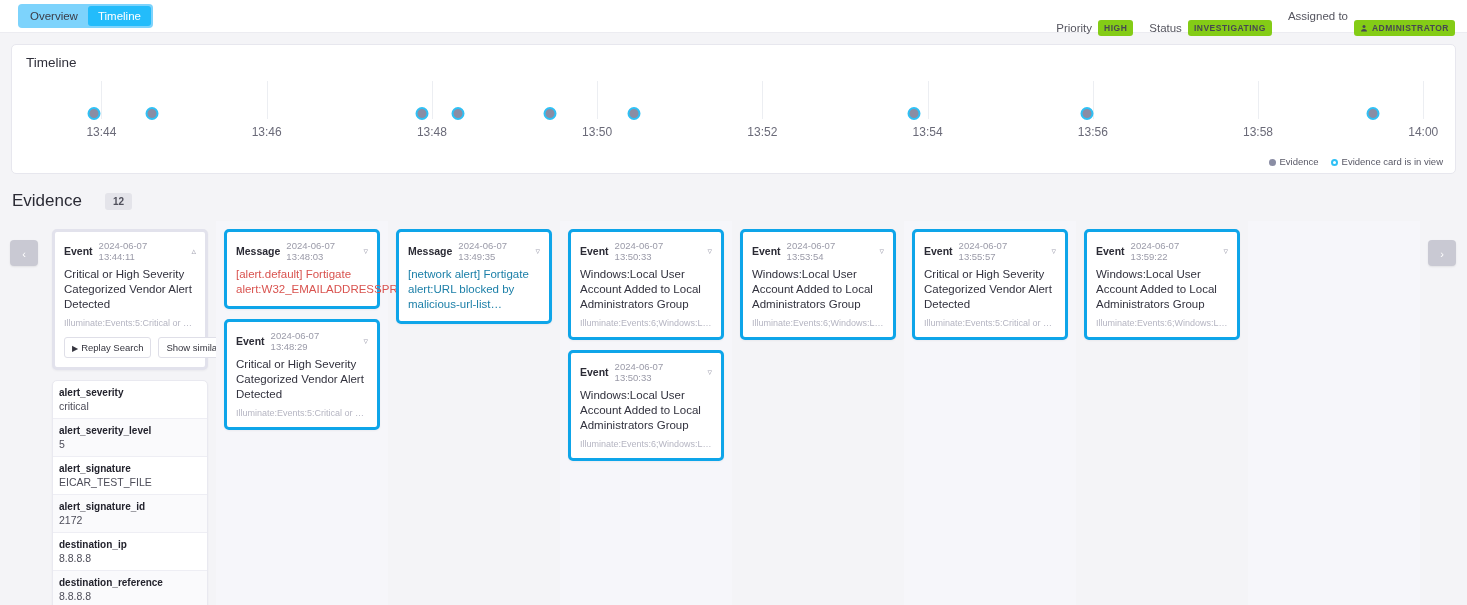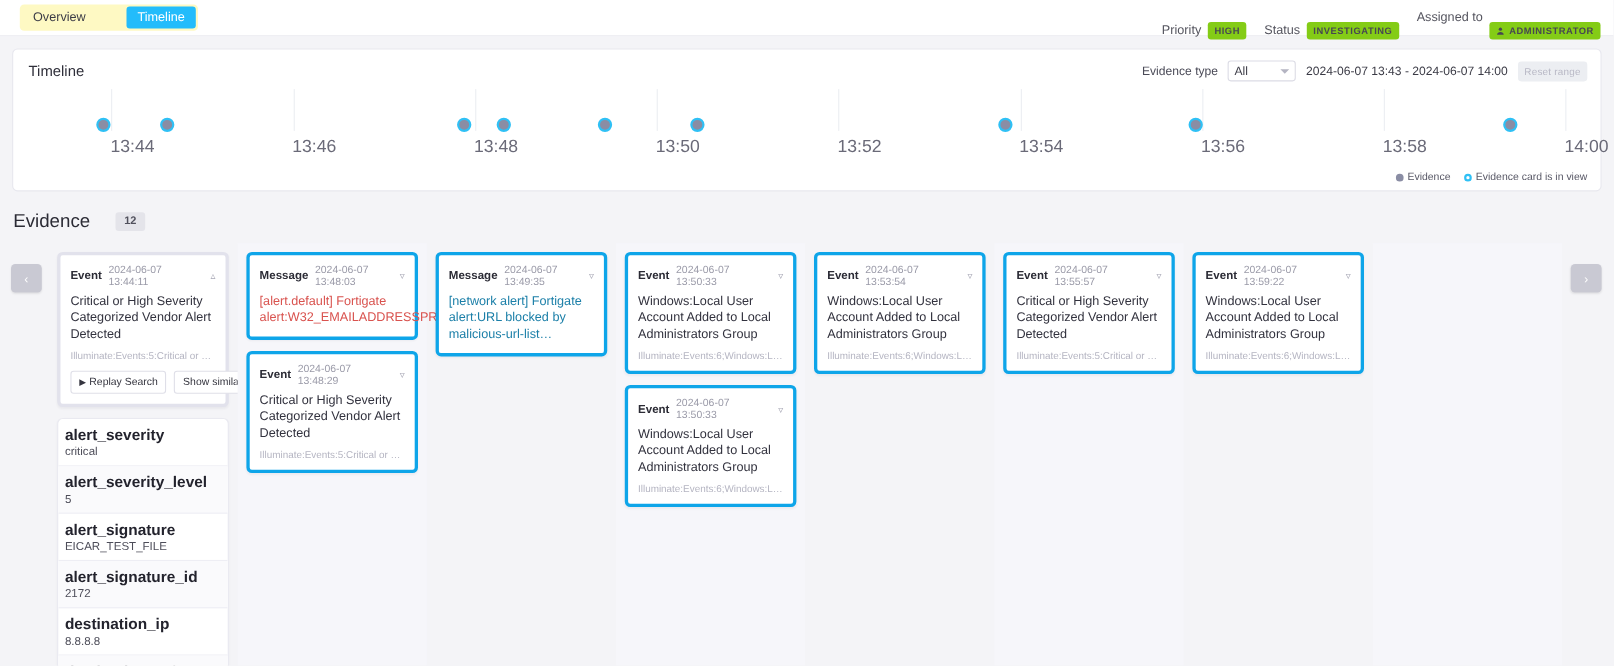--- a/index.html
+++ b/index.html
@@ -13,21 +13,21 @@
     overflow:hidden;
   }
 
   
   .topbar{
     height:33px; background:#ffffff;
     display:flex; align-items:center; justify-content:space-between;
     padding:0 12px 0 18px;
     border-bottom:1px solid #ececf1;
   }
-  .tabs{ display:flex; background:#fef9c3; border-radius:4px; padding:2px;gap:27px; }
+  .tabs{ display:flex; background:#7dd3fc; border-radius:4px; padding:2px; }
   .tab{
     padding:3px 10px; font-size:11.5px; border-radius:3px;
     color:#3b3b46; cursor:pointer; line-height:14px;
   }
   .tab.active{ background:#23bcfb; color:#ffffff; }
 
   .meta{ display:flex; align-items:flex-end; gap:8px; font-size:11.5px; color:#4a4a57; }
   .meta .lbl{ color:#55555f; }
   .badge{
     background:#84cc16; color:#474752;
@@ -60,21 +60,21 @@
   .caret{ width:0;height:0;border-left:4px solid transparent;border-right:4px solid transparent;border-top:4px solid #b4b4c2;}
   .range-txt{ font-size:11px; color:#3a3a45; }
   .reset{
     background:#eceef2; color:#b9b9c6; border:none; border-radius:3px;
     font-size:9px; padding:4px 6px; letter-spacing:.2px;
   }
 
   
   .axis{ position:absolute; left:0; right:0; top:36px; height:70px; }
   .gridline{ position:absolute; top:0; width:1px; height:38px; background:#eceef2; }
-  .tick{ position:absolute; top:44px; font-size:16px; color:#6a6a78; transform:translateX(-50%);margin-left:19px; }
+  .tick{ position:absolute; top:44px; font-size:12px; color:#6a6a78; transform:translateX(-50%); }
   .dot{
     position:absolute; top:26px; width:13px; height:13px; border-radius:50%;
     background:#8a8da4; border:2px solid #2fc0f5; transform:translateX(-50%);
   }
   .legend{
     position:absolute; right:12px; bottom:6px; display:flex; gap:12px;
     font-size:9.5px; color:#585866; align-items:center;
   }
   .legend span.ic{ display:inline-block; width:7px;height:7px;border-radius:50%;margin-right:4px; vertical-align:middle;}
   .ic.filled{ background:#8a8da4; }
@@ -126,21 +126,21 @@
     white-space:nowrap; overflow:hidden; text-overflow:ellipsis;
   }
   .c-actions{ display:flex; gap:7px; margin-top:9px; }
   .btn{
     border:1px solid #dfdfe8; background:#fff; border-radius:3px;
     font-size:9.5px; padding:4px 7px; color:#35353f; white-space:nowrap;
   }
   .btn .play{ font-size:8px; margin-right:3px; }
   .field{ padding:6px 6px 6px 6px; border-bottom:1px solid #eeeef4; }
   .field:nth-child(even){ background:#fafafc; }
-  .f-key{ font-size:14px; font-weight:bold; color:#23232d; }
+  .f-key{ font-size:10px; font-weight:bold; color:#23232d; }
   .f-val{ font-size:10.5px; color:#4d4d59; margin-top:2px; }
   .detail-card{
     background:#ffffff; border:1px solid #e9e9f0; border-radius:5px;
     padding:0 0 0 0; overflow:hidden; box-shadow:0 1px 2px rgba(30,30,60,.05);
   }
 </style>
 </head>
 <body>
 
 <div class="topbar">
@@ -166,29 +166,20 @@
         </svg>
         <span>ADMINISTRATOR</span>
       </span>
     </div>
   </div>
 </div>
 
 <div class="panel">
   <div class="panel-head">
     <div class="panel-title">Timeline</div>
-    <div class="panel-tools">
-      <span>Evidence type</span>
-      <div class="select">
-        <span>All</span>
-        <span class="caret"></span>
-      </div>
-      <span class="range-txt">2024-06-07 13:43 - 2024-06-07 14:00</span>
-      <button class="reset">Reset range</button>
-    </div>
   </div>
 
   <div class="axis">
     <div id="grid-holder">
         <div class="gridline" style="left: 6.2%;"></div>
         <div class="gridline" style="left: 17.65%;"></div>
         <div class="gridline" style="left: 29.1%;"></div>
         <div class="gridline" style="left: 40.55%;"></div>
         <div class="gridline" style="left: 52%;"></div>
         <div class="gridline" style="left: 63.45%;"></div>

